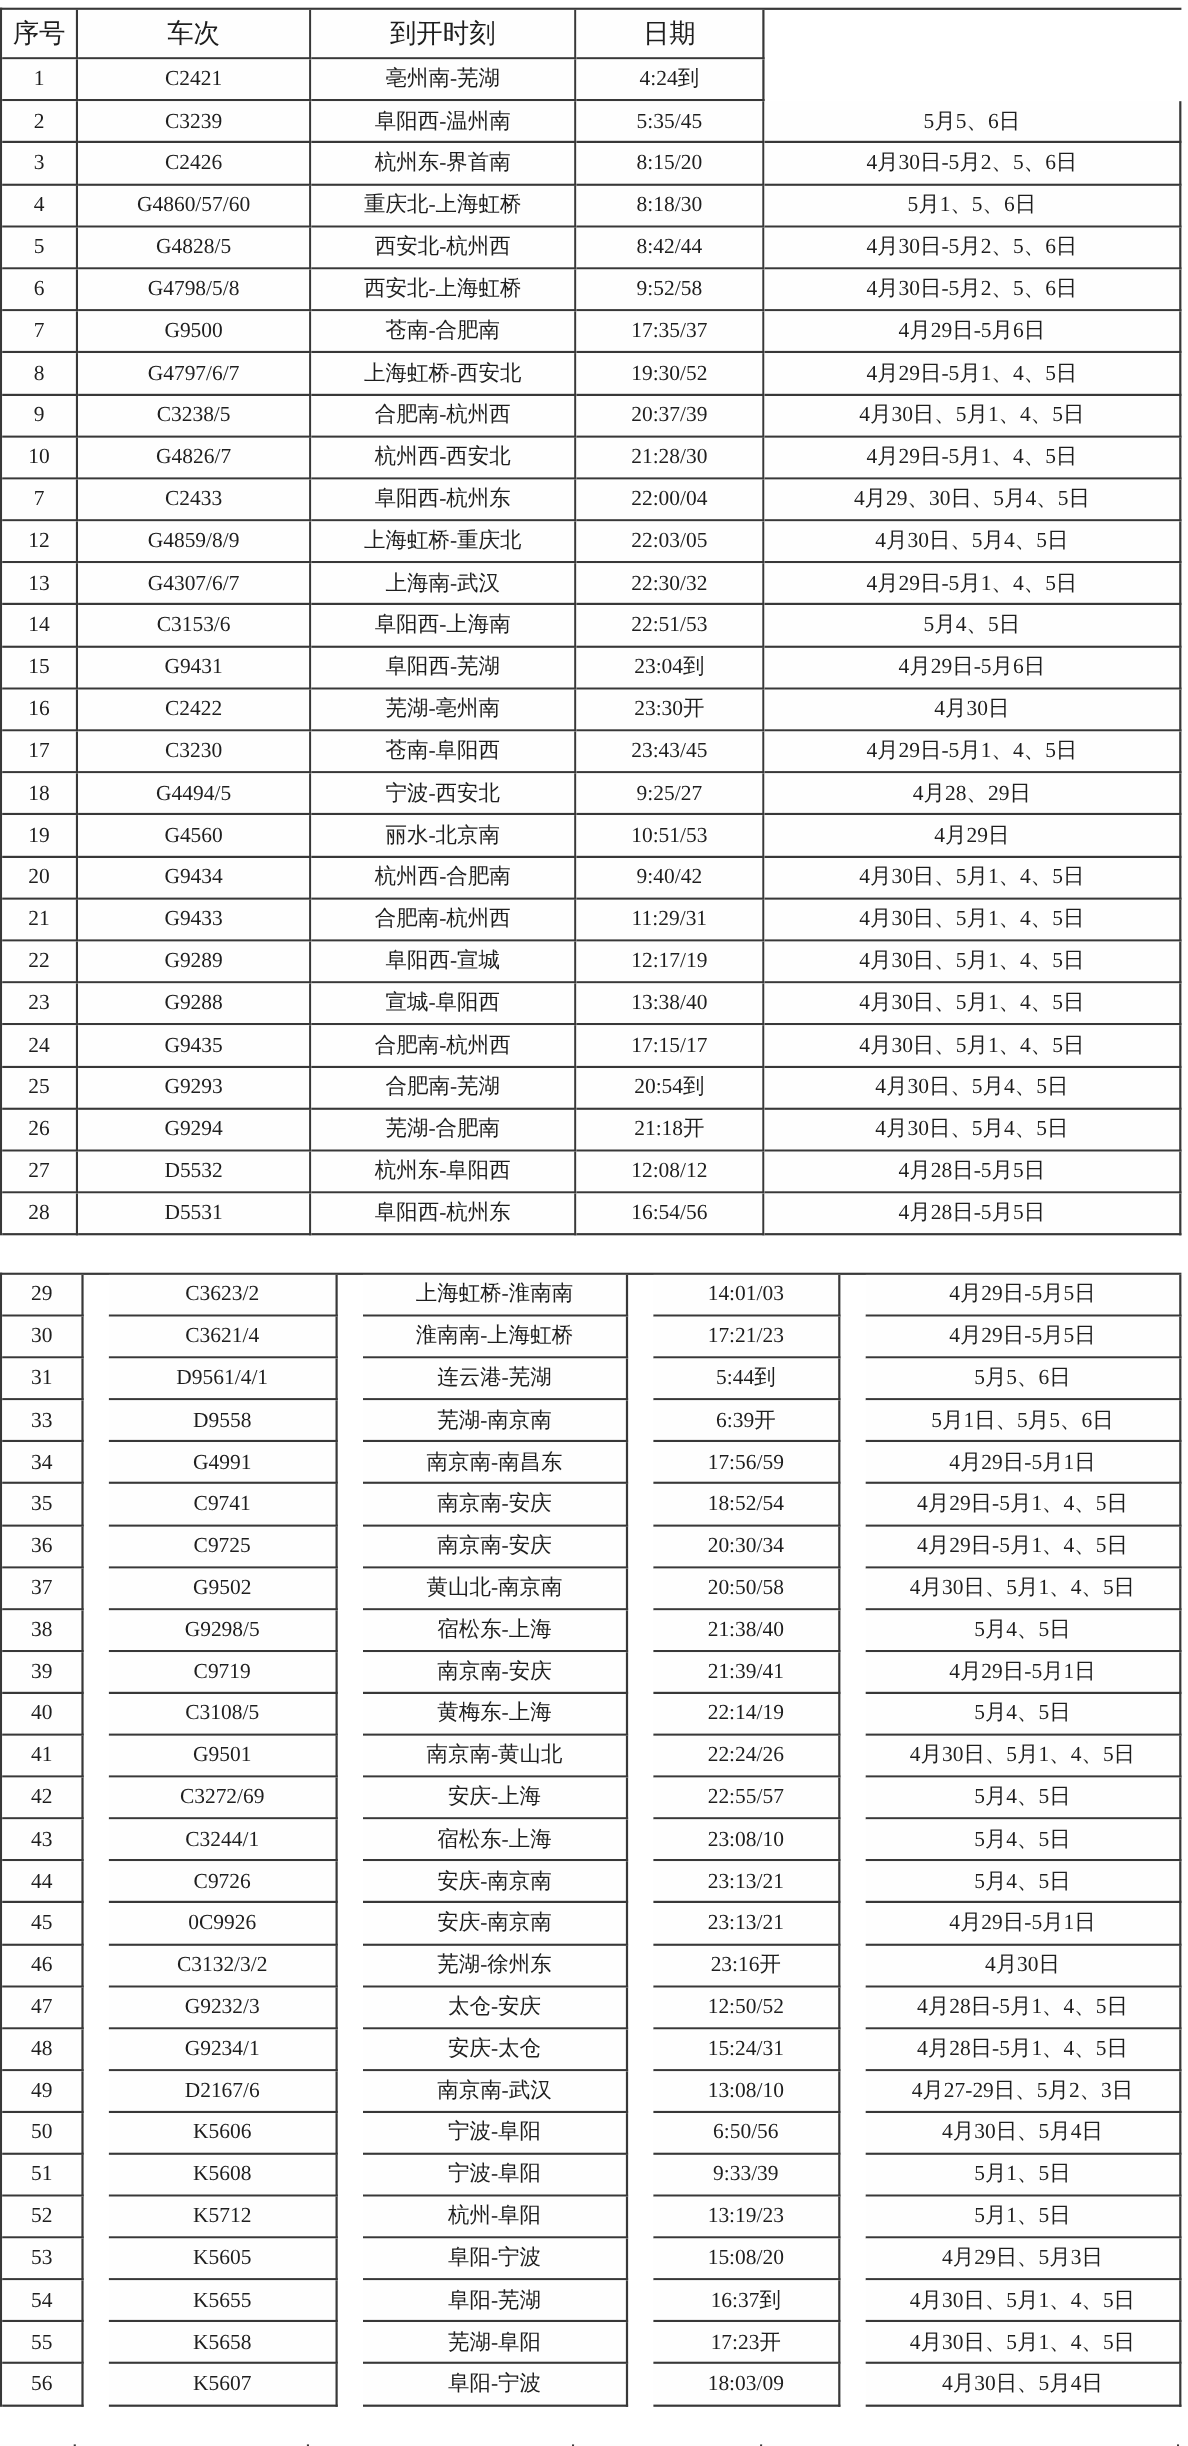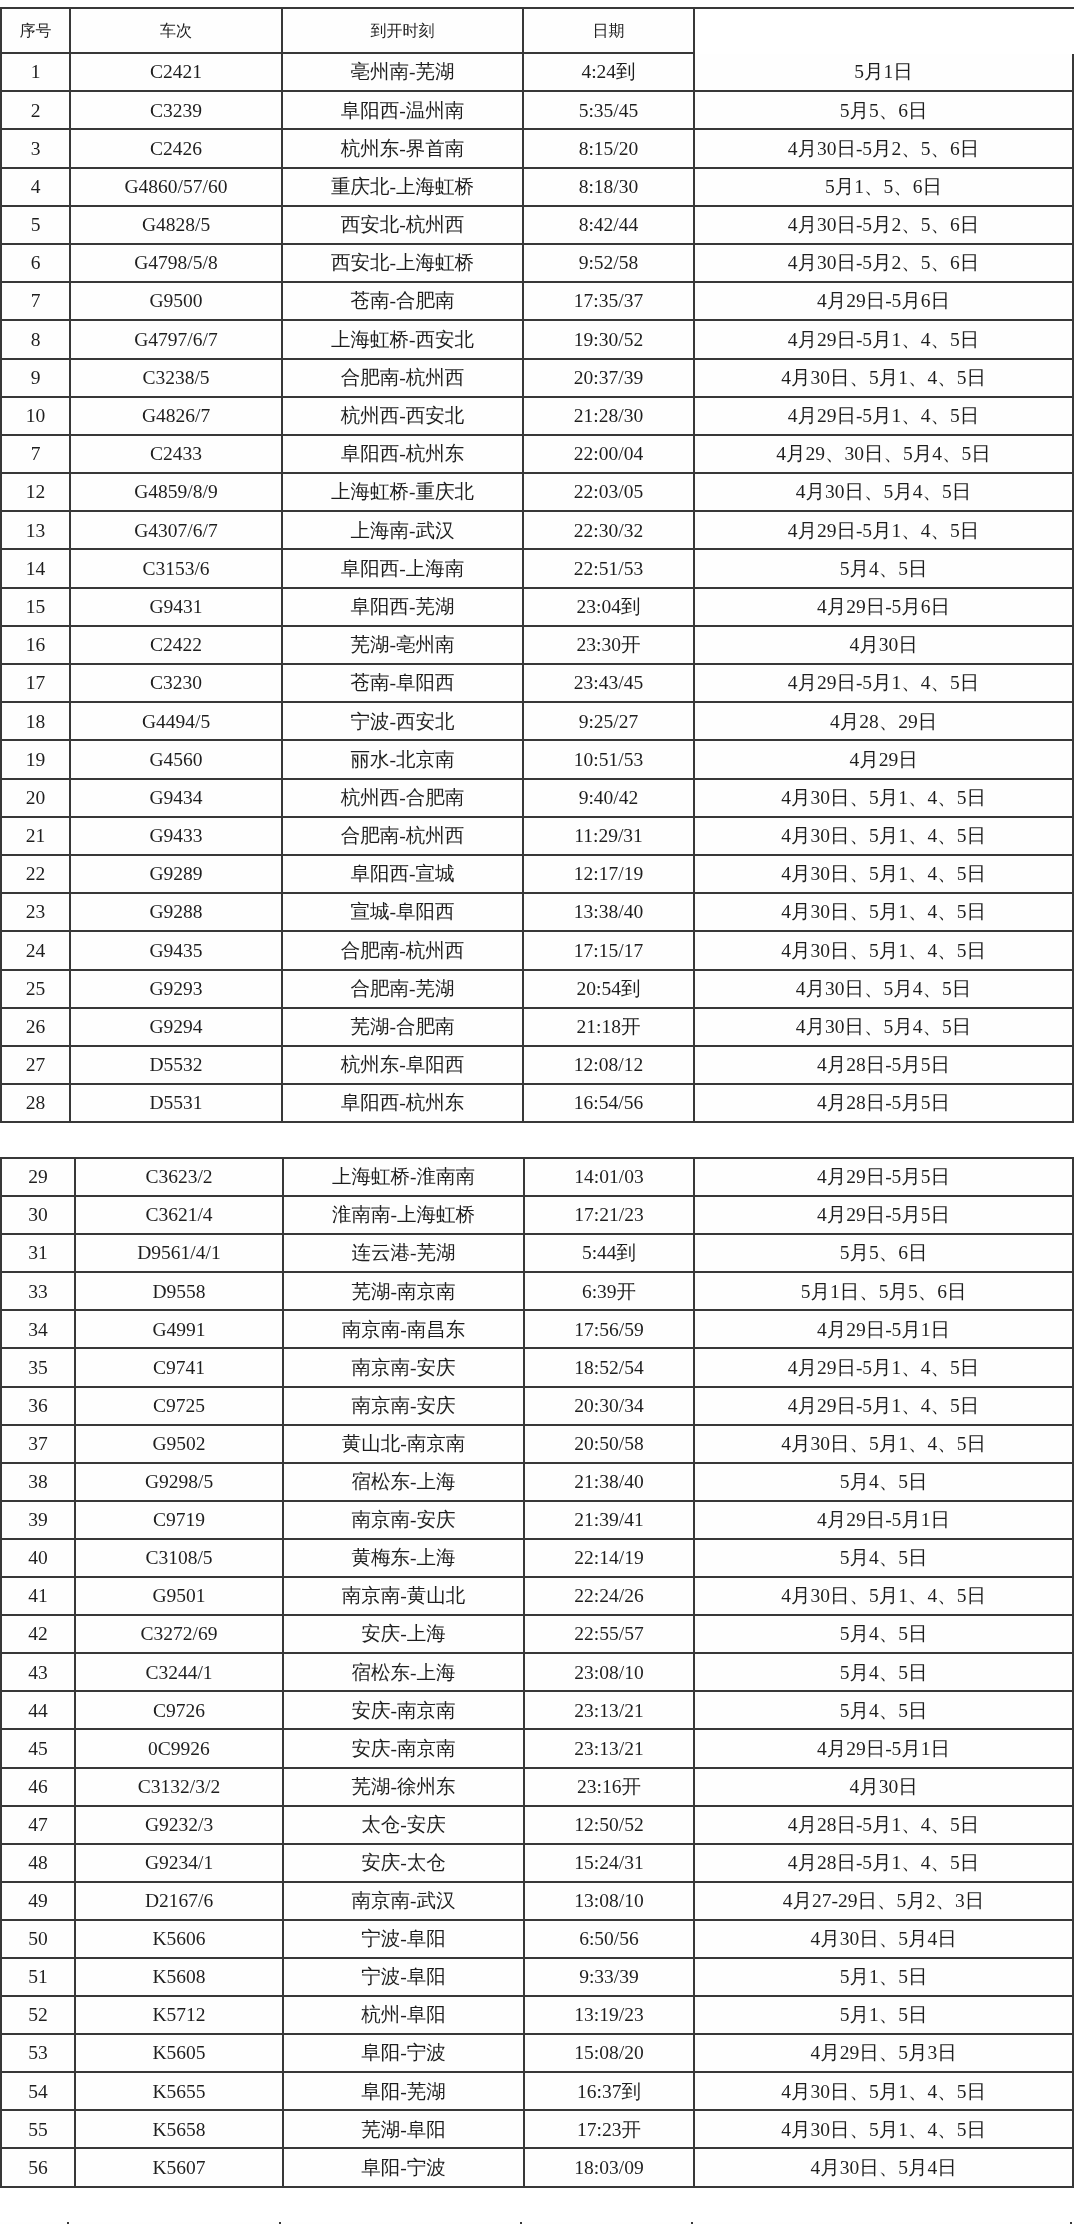--- a/index.html
+++ b/index.html
@@ -26,36 +26,37 @@
   #table-1 { top: 7px; }
   #table-2 { top: 1157px; }
   .t-row {
     display: grid;
     grid-template-columns: 69px 212px 241px 171px auto;
     height: 38.2px;
   }
   #table-2 .t-row {
     grid-template-columns: 74px 208px 241px 170px auto;
     height: 38.1px;
+    gap: 23px;
   }
   .t-row.header-row { height: 45px; }
   .t-cell {
     border-right: 2px solid var(--line-color, #383838);
     border-bottom: 2px solid var(--line-color, #383838);
     box-sizing: border-box;
     display: flex;
     align-items: center;
     justify-content: center;
     font-size: 19.5px;
     line-height: 1;
     white-space: nowrap;
     overflow: hidden;
     background: #fefefe;
   }
-  .header-row .t-cell { font-size: 16px; }
+  .header-row .t-cell { font-size: 24px; }
   
   .cutoff-stub {
     position: absolute;
     left: 0;
     top: 2222px;
     width: 1072px;
     height: 2px;
     overflow: hidden;
   }
 </style>
@@ -67,21 +68,20 @@
     <div class="t-cell">序号</div>
     <div class="t-cell">车次</div>
     <div class="t-cell">到开时刻</div>
     <div class="t-cell">日期</div>
   </div>
 <div class="t-row">
       <div class="t-cell c0">1</div>
       <div class="t-cell c1">C2421</div>
       <div class="t-cell c2">亳州南-芜湖</div>
       <div class="t-cell c3">4:24到</div>
-      <div class="t-cell c4">5月1日</div>
     </div>
     <div class="t-row">
       <div class="t-cell c0">2</div>
       <div class="t-cell c1">C3239</div>
       <div class="t-cell c2">阜阳西-温州南</div>
       <div class="t-cell c3">5:35/45</div>
       <div class="t-cell c4">5月5、6日</div>
     </div>
     <div class="t-row">
       <div class="t-cell c0">3</div>

